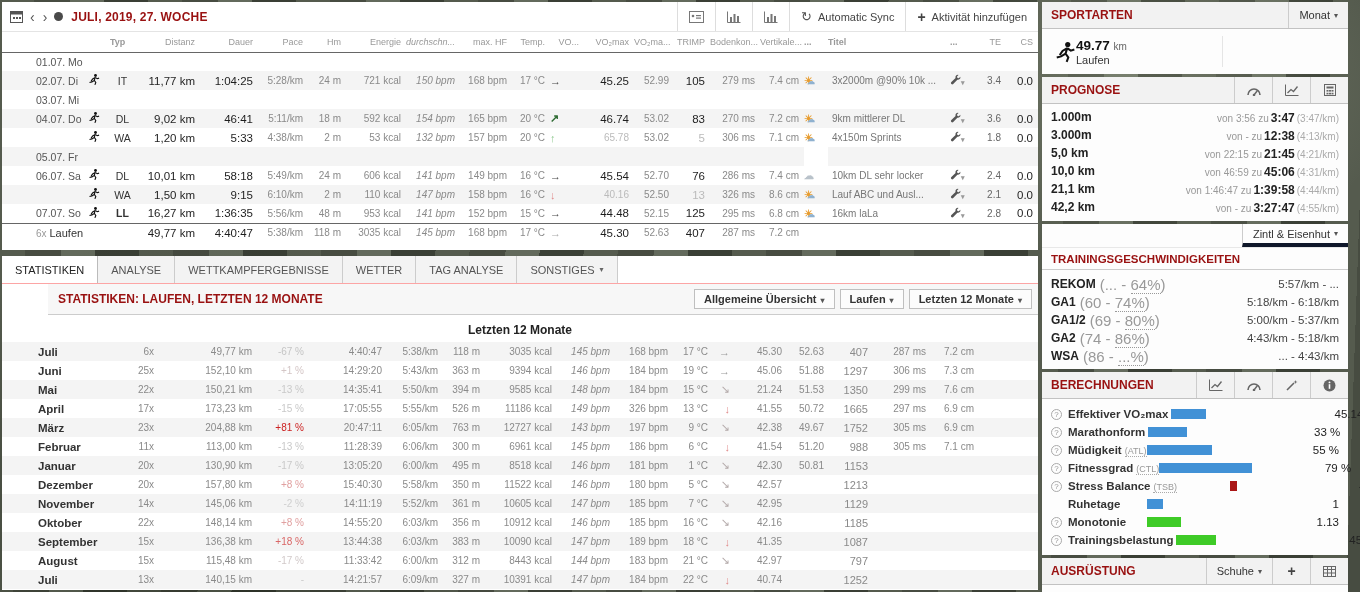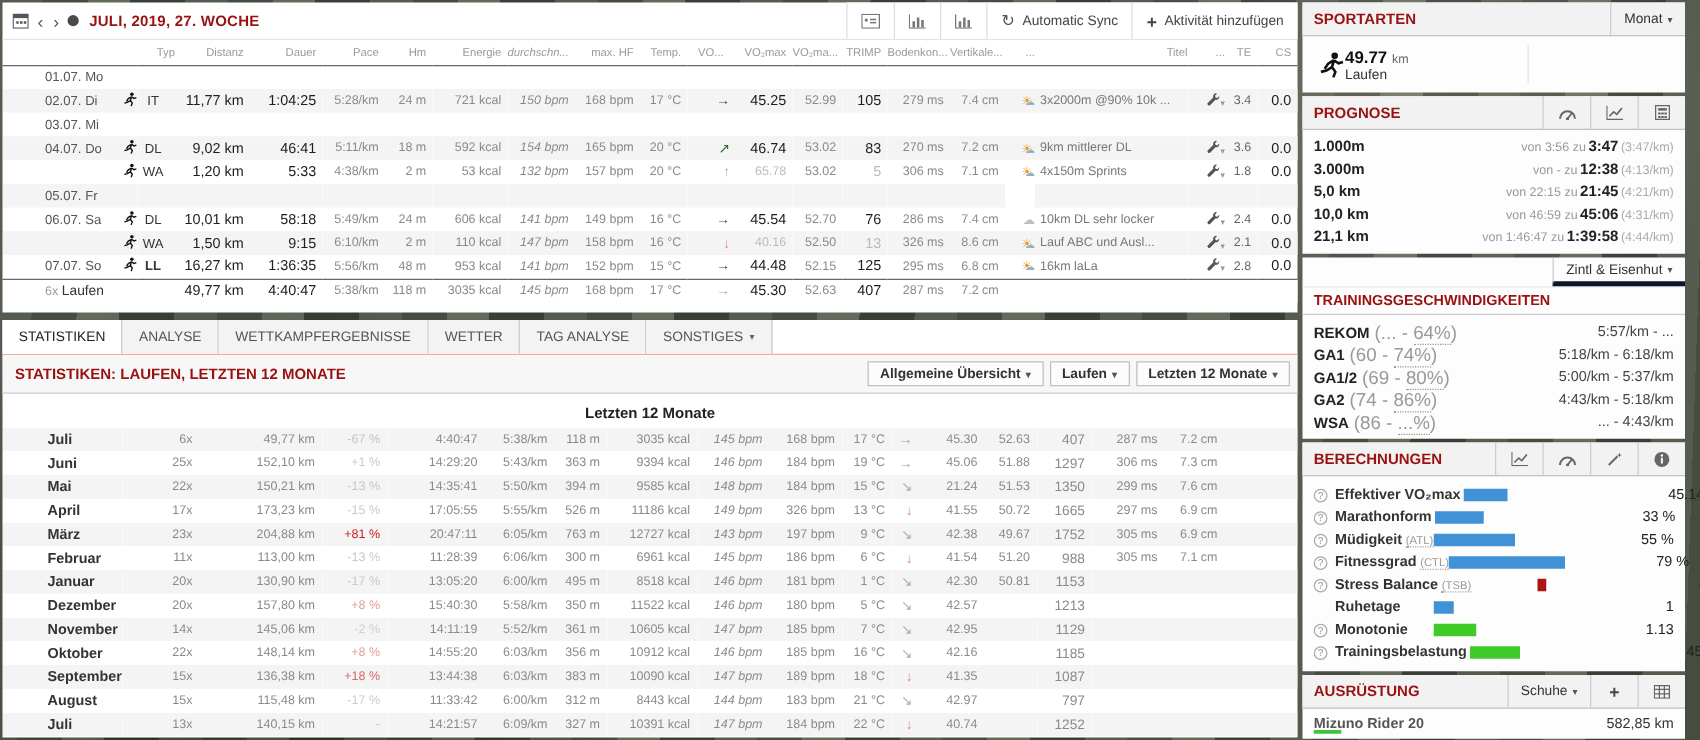--- a/index.html
+++ b/index.html
@@ -24,21 +24,21 @@
   .wk-title { color:#991111; font-weight:bold; font-size:12px; letter-spacing:.2px; margin-left:2px; }
   .tb-right { margin-left:auto; display:flex; align-items:stretch; }
   .tb-btn { display:flex; align-items:center; gap:6px; padding:0 11px; border-left:1px solid #ddd; font-size:11px; color:#444; cursor:pointer; background:#fff; }
   .sync-glyph { font-size:13px; color:#555; }
   .plus-glyph { font-size:14px; color:#444; font-weight:bold; }
 
   
   table { border-collapse:collapse; table-layout:fixed; width:1036px; }
   .wk { margin-top:3px; }
   .wk th { font-size:9px; color:#999; font-weight:normal; text-align:right; padding:0 5px 2px 0; height:17px; border-bottom:1px solid #666; white-space:nowrap; overflow:hidden; }
-  .wk th.c, .wk td.c { text-align:right; padding-right:0; }
+  .wk th.c, .wk td.c { text-align:left; padding-right:0;font-weight:bold; }
   .wk td { height:19px; font-size:10px; color:#8a8a8a; text-align:right; padding:0 5px 0 0; white-space:nowrap; overflow:hidden; }
   .wk tbody tr:nth-child(even) { background:#f4f4f4; }
   td.num { font-size:11.5px; color:#1e1e1e; }
   td.it, th.it { font-style:italic; }
   td.mut { color:#bbb; }
   .red { color:#cc2222; }
   .b { font-weight:bold; }
   td.date { font-size:10.5px; color:#555; padding-left:34px; text-align:left; }
   td.typ { font-size:10.5px; color:#333; text-align:center; }
   td.titel { text-align:left; color:#777; padding-left:4px; }
@@ -54,21 +54,21 @@
 
   
   .gap { height:6px; }
   .tabs { height:28px; background:#fff; display:flex; align-items:stretch; border-bottom:1px solid #fca5a5; flex:none; }
   .tab { display:flex; align-items:center; padding:0 13px; font-size:11px; color:#555; border-right:1px solid #ccc; background:#f3f3f3; cursor:pointer; white-space:nowrap; }
   .tab.active { background:#fff; color:#222; border-right:1px solid #bbb; box-shadow:inset 0 0 0 1px #fff; }
   .tab .caret { font-size:8px; margin-left:5px; color:#666; }
 
   
   .stats { flex:1; overflow:hidden; display:flex; flex-direction:column; }
-  .stats-head { height:31px; background:#f7f7f7; border-bottom:1px solid #ccc; display:flex; align-items:center; padding:0 6px 0 10px; flex:none; }
+  .stats-head { height:31px; background:#f7f7f7; border-bottom:1px solid #ccc; display:flex; align-items:center; padding:0 6px 0 10px; flex:none;margin-left:46px; }
   .stats-title { color:#991111; font-weight:bold; font-size:12px; }
   .filters { margin-left:auto; display:flex; gap:5px;font-weight:bold; }
   .filter-btn { border:1px solid #bfbfbf; background:#fcfcfc; font-size:11px; color:#333; padding:3px 9px; cursor:pointer; white-space:nowrap; }
   .filter-btn .caret { font-size:8px; color:#555; margin-left:4px; }
   .table-caption { text-align:center; font-weight:bold; font-size:12px; color:#222; padding:8px 0 5px; }
   .mo td { height:19px; font-size:10px; color:#8a8a8a; text-align:right; padding:0 6px 0 0; white-space:nowrap; overflow:hidden; }
   .mo tbody tr:nth-child(odd) { background:#f4f4f4; }
   td.month { font-size:11.5px; color:#333; font-weight:bold; text-align:left; padding-left:36px; }
   td.trimp-v { font-size:11px; }
 
@@ -935,20 +935,24 @@
         <div class="prog-row">
           <span class="prog-dist">10,0 km</span>
           <span class="prog-val"><span class="prog-pre">von 46:59 zu</span><span class="prog-res">45:06</span><span class="prog-pace">(4:31/km)</span></span>
         </div>
 
         <div class="prog-row">
           <span class="prog-dist">21,1 km</span>
           <span class="prog-val"><span class="prog-pre">von 1:46:47 zu</span><span class="prog-res">1:39:58</span><span class="prog-pace">(4:44/km)</span></span>
         </div>
 
+        <div class="prog-row">
+          <span class="prog-dist">42,2 km</span>
+          <span class="prog-val"><span class="prog-pre">von - zu</span><span class="prog-res">3:27:47</span><span class="prog-pace">(4:55/km)</span></span>
+        </div>
       </div>
   </div>
 
   <div class="sp">
     <div class="spd-toprow">
       <span class="hd-btn" style="border-bottom:4px solid #0f172a;">
           <span>Zintl &amp; Eisenhut</span>
           <span class="caret">▾</span>
         </span>
     </div>

